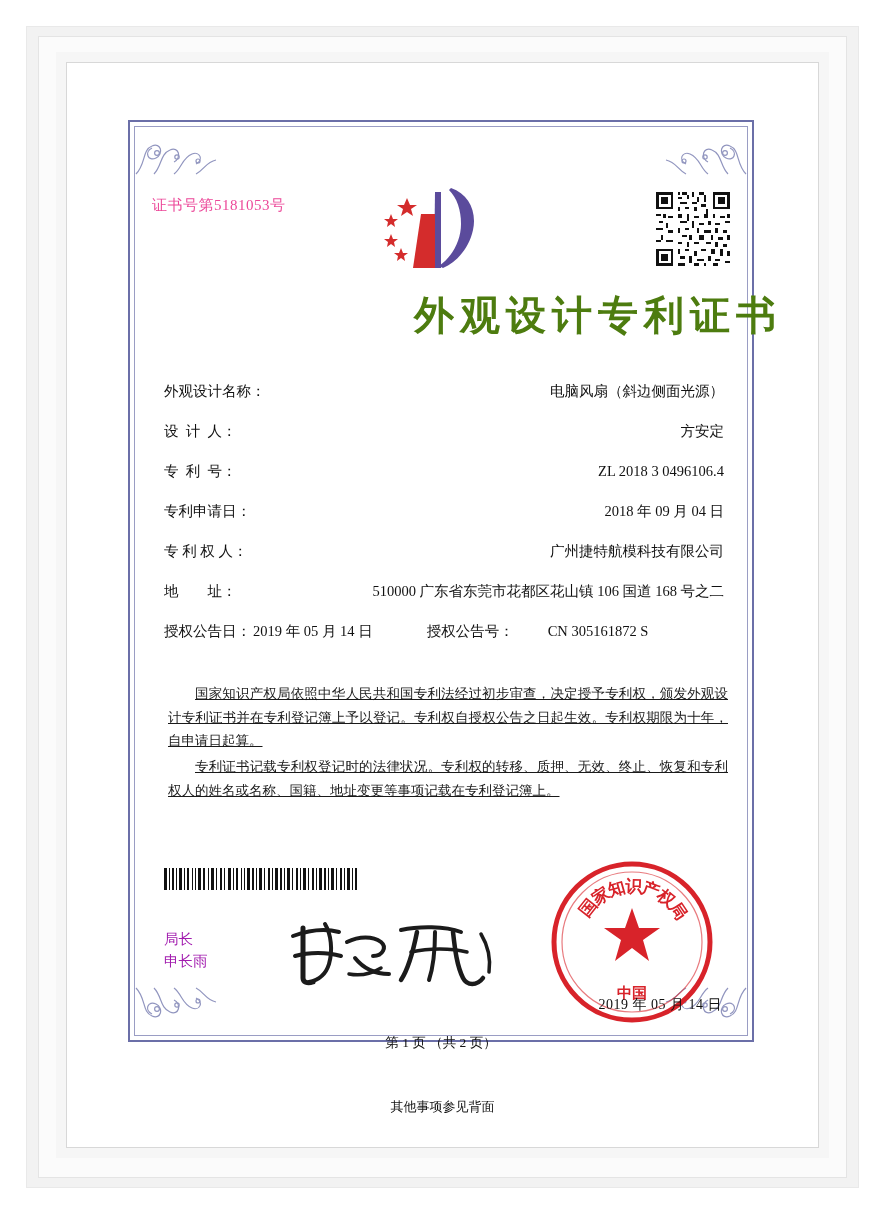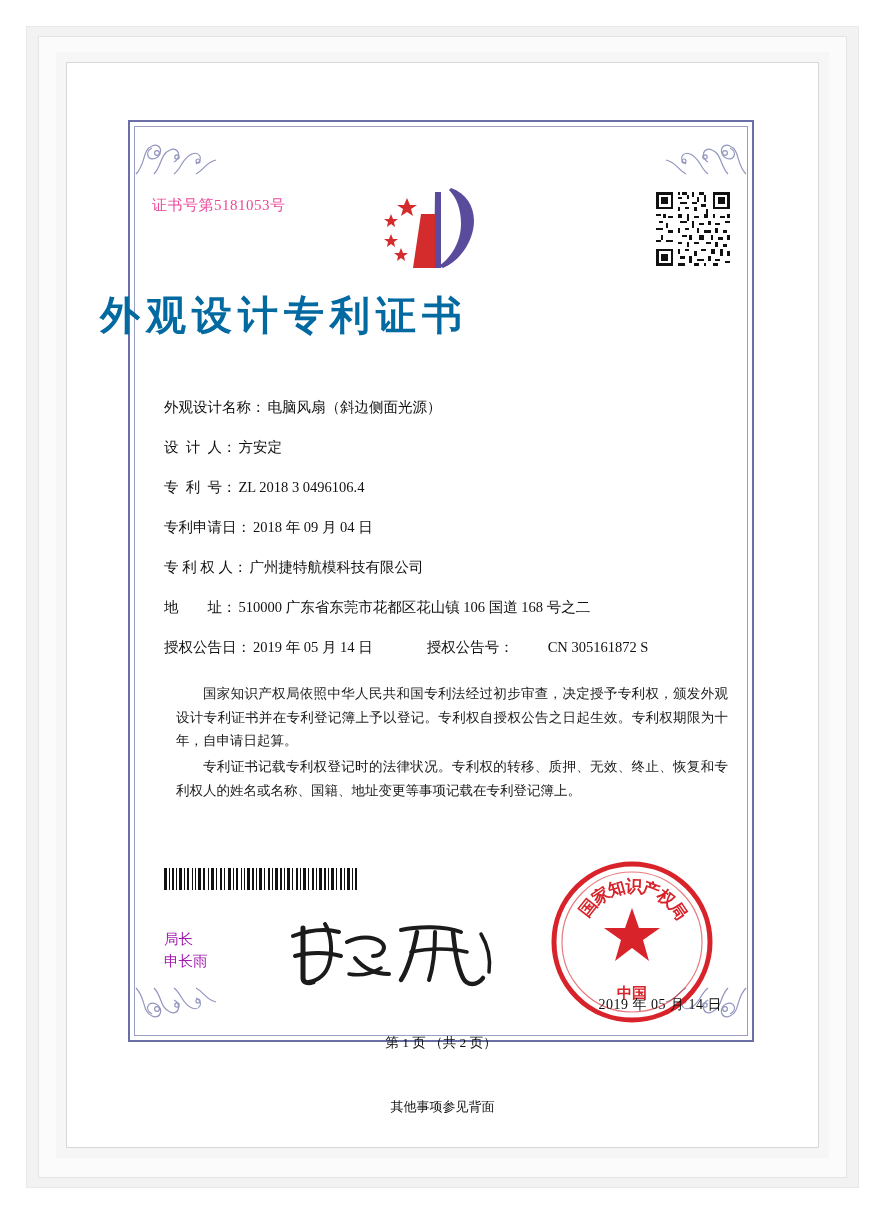--- a/index.html
+++ b/index.html
@@ -114,36 +114,37 @@
     width: 78px;
     height: 78px;
   }
   .qr svg { width: 100%; height: 100%; display: block; }
 
   .title {
     position: absolute;
     top: 198px;
     left: 0;
     width: 100%;
-    text-align: left;
+    text-align: right;
     font-family: "DejaVu Serif", "Liberation Serif", serif;
     font-size: 40px;
     font-weight: 700;
     letter-spacing: 6px;
-    color: #0369a1;
+    color: #4d7c0f;
   }
 
   
   .fields {
     position: absolute;
     left: 64px;
-    top: 308px;
+    top: 292px;
     width: 560px;
     font-size: 14.5px;
     color: #111;
+    text-align: right;
   }
   .field {
     display: flex;
     align-items: baseline;
     margin-bottom: 20.5px;
     line-height: 1.35;
   }
   .field .lbl {
     white-space: pre;
     flex: 0 0 auto;
@@ -164,22 +165,23 @@
     position: absolute;
     left: 60px;
     top: 592px;
     width: 568px;
     font-size: 13.5px;
     line-height: 1.75;
     color: #1a1a1a;
     text-align: justify;
   }
   .paras p {
-    margin: 0 0 2px 16px;
+    margin: 0 0 2px 8px;
     text-indent: 2em;
+    text-decoration: underline;
   }
 
   
   .barcode {
     position: absolute;
     left: 64px;
     top: 778px;
     height: 22px;
     width: 292px;
   }

